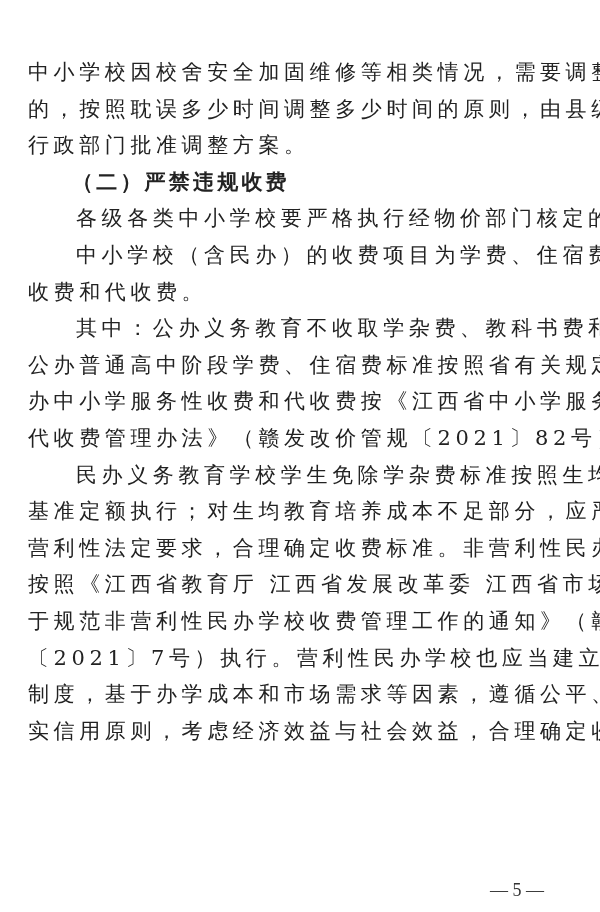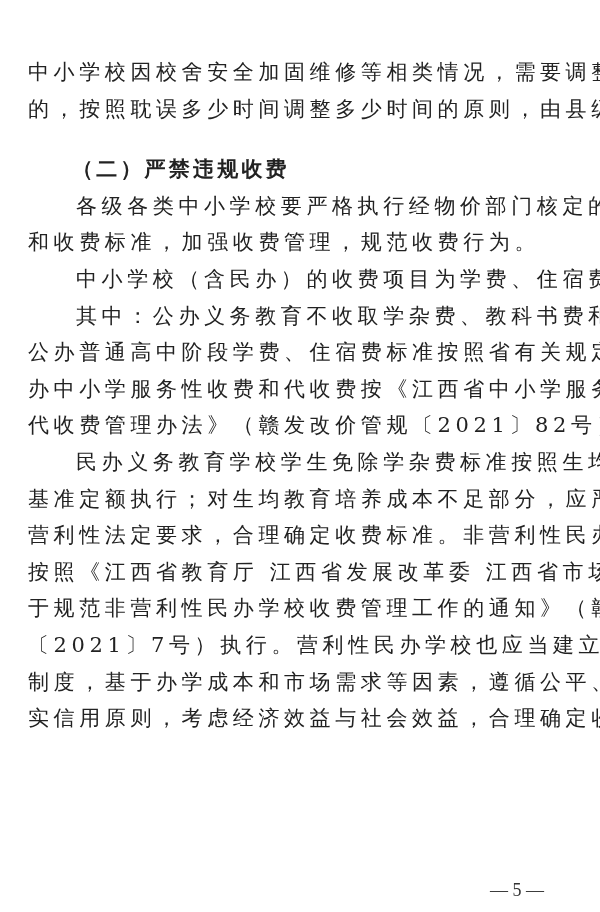--- a/index.html
+++ b/index.html
@@ -7,37 +7,38 @@
       width: 600px; height: 912px; background: #ffffff; position: relative; overflow: hidden;
       font-family: "DejaVu Serif", "Liberation Serif", serif;
       color: #222222;
     }
     .page { position: absolute; left: 28px; top: 54px; width: 546px; }
     .line {
       height: 36.6px; line-height: 36.6px; font-size: 21px;
       white-space: nowrap; letter-spacing: 4.6px; overflow: visible;
     }
     .indent { padding-left: 48px; }
-    .bold { font-weight: bold; font-family: "DejaVu Sans", "Liberation Sans", sans-serif; letter-spacing: 3.2px; margin-top: 24px; }
+    .bold { font-weight: bold; font-family: "DejaVu Sans", "Liberation Sans", sans-serif; letter-spacing: 3.2px; }
     .heading2 { padding-left: 44px; }
     .pagenum {
       position: absolute; left: 490px; top: 880px; font-size: 18px;
       font-family: "Liberation Serif", serif; color: #333;
     }
   </style>
 </head>
 <body>
 
 <div class="page">
   <div class="line">中小学校因校舍安全加固维修等相类情况，需要调整教学时间</div>
   <div class="line">的，按照耽误多少时间调整多少时间的原则，由县级以上教育</div>
+  <div class="line">行政部门批准调整方案。</div>
   <div class="line bold heading2">（二）严禁违规收费</div>
   <div class="line indent">各级各类中小学校要严格执行经物价部门核定的收费项目</div>
-  <div class="line">和收费标准，加强收费管理，规范收费行为。</div>
   <div class="line indent">中小学校（含民办）的收费项目为学费、住宿费、服务性</div>
+  <div class="line">收费和代收费。</div>
   <div class="line indent">其中：公办义务教育不收取学杂费、教科书费和住宿费。</div>
   <div class="line">公办普通高中阶段学费、住宿费标准按照省有关规定执行。公</div>
   <div class="line">办中小学服务性收费和代收费按《江西省中小学服务性收费和</div>
   <div class="line">代收费管理办法》（赣发改价管规〔2021〕82号）执行。</div>
   <div class="line indent">民办义务教育学校学生免除学杂费标准按照生均公用经费</div>
   <div class="line">基准定额执行；对生均教育培养成本不足部分，应严格落实非</div>
   <div class="line">营利性法定要求，合理确定收费标准。非营利性民办学校收费</div>
   <div class="line">按照《江西省教育厅 江西省发展改革委 江西省市场监管局关</div>
   <div class="line">于规范非营利性民办学校收费管理工作的通知》（赣教规字</div>
   <div class="line">〔2021〕7号）执行。营利性民办学校也应当建立办学成本核算</div>

